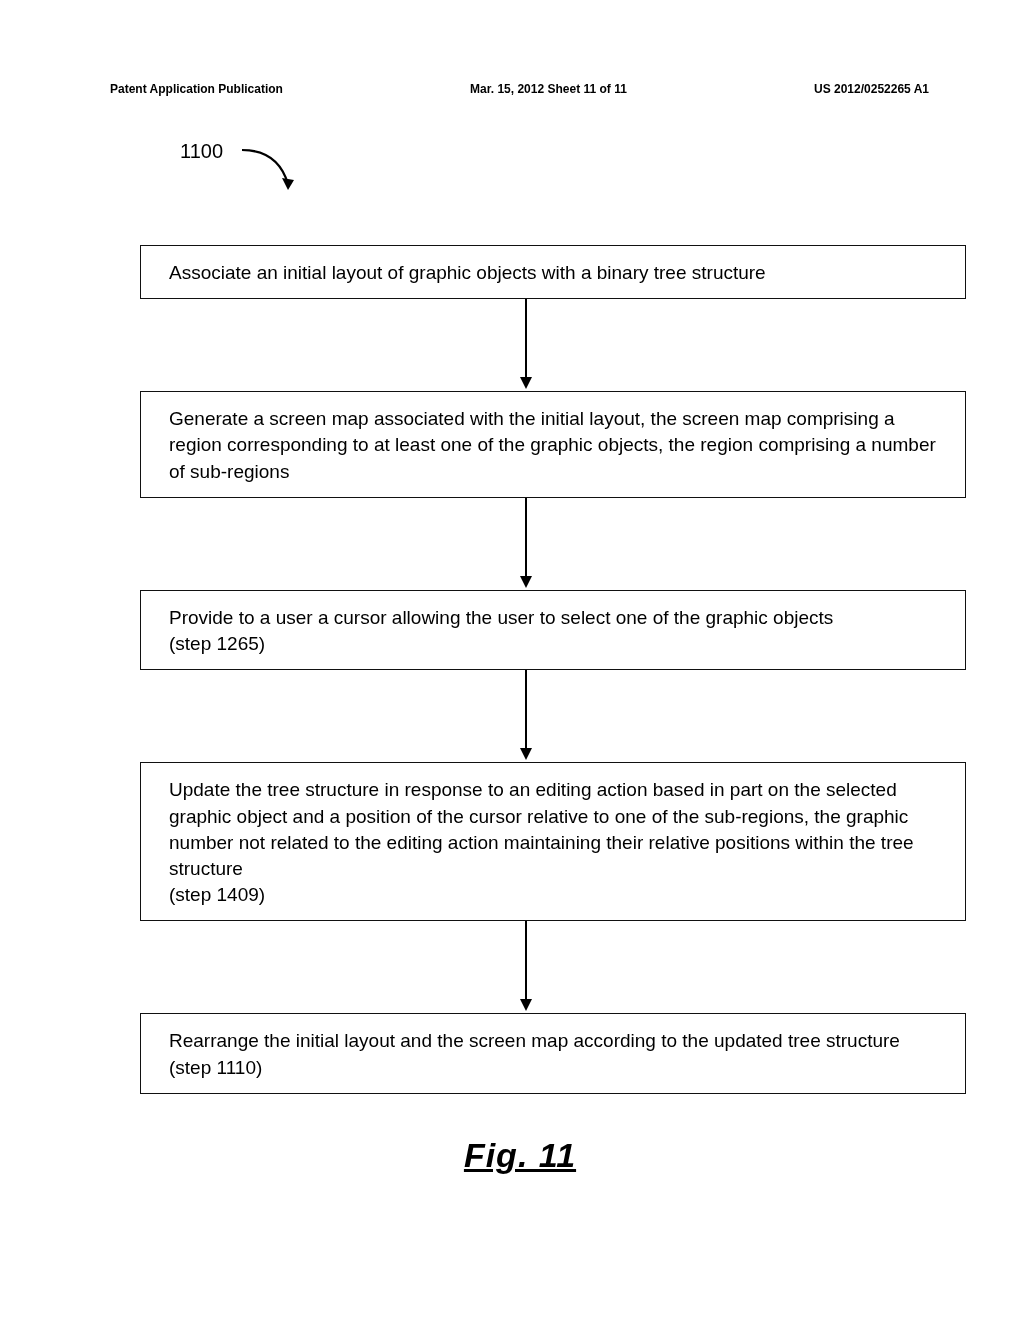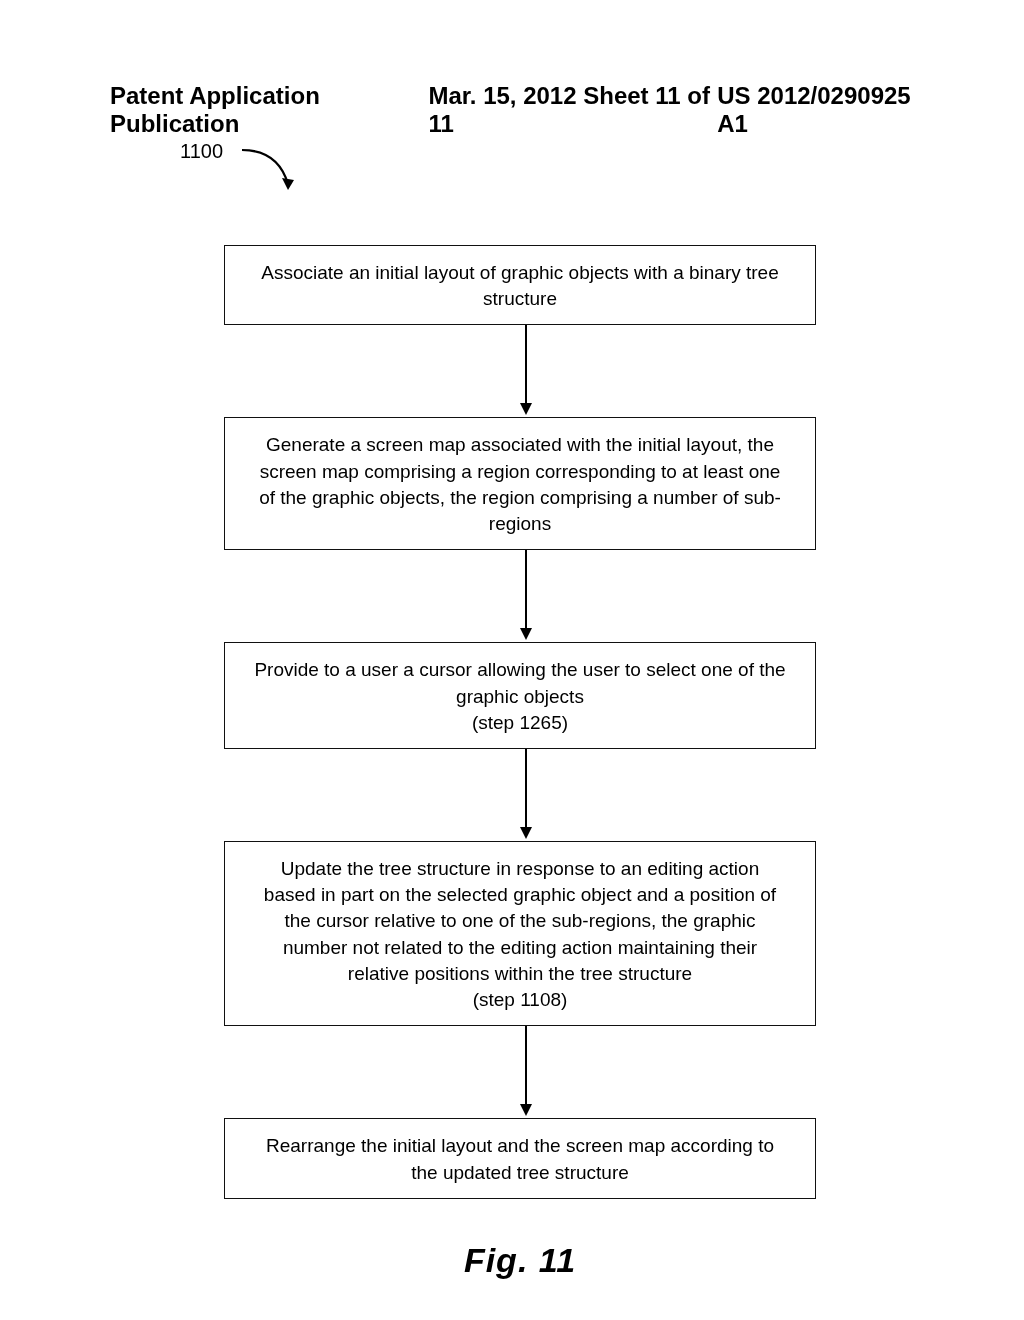--- a/index.html
+++ b/index.html
@@ -12,21 +12,21 @@
     color: #000;
     position: relative;
   }
   .page-header {
     position: absolute;
     top: 82px;
     left: 110px;
     right: 95px;
     display: flex;
     justify-content: space-between;
-    font-size: 24px;
+    font-size: 12px;
     font-weight: bold;
   }
   .page-header .left { }
   .page-header .center { }
   .page-header .right { }
 
   .diagram-wrap {
     position: absolute;
     top: 130px;
     left: 140px;
@@ -49,23 +49,23 @@
 
   .flow {
     position: absolute;
     top: 115px;
     left: 0;
     width: 760px;
   }
 
   .fbox {
     border: 1px solid #111;
-    width: 592px;
+    width: 826px;
     margin: 0 auto;
-    text-align: center;
+    text-align: left;
     font-size: 19px;
     line-height: 1.38;
     padding: 14px 28px 12px 28px;
     box-sizing: border-box;
   }
   .fbox .step {
     display: block;
   }
 
   .vconn {
@@ -79,29 +79,30 @@
   }
 
   .fig-caption {
     text-align: center;
     font-family: "Arial Black", Arial, sans-serif;
     font-style: italic;
     font-weight: 900;
     font-size: 34px;
     letter-spacing: 1px;
     margin-top: 42px;
+    text-decoration: underline;
   }
 </style>
 </head>
 <body>
 
 <div class="page-header">
   <span class="left">Patent Application Publication</span>
   <span class="center">Mar. 15, 2012  Sheet 11 of 11</span>
-  <span class="right">US 2012/0290925 A1</span>
+  <span class="right">US 2012/0252265 A1</span>
 </div>
 
 <div class="diagram-wrap">
 
   <div class="ref-label">1100</div>
   <div class="ref-arrow">
     <svg width="60" height="55" viewBox="0 0 60 55">
       <path d="M2 8 C 20 8, 40 15, 48 42" stroke="#000" stroke-width="2.2" fill="none"></path>
       <path d="M48 48 L42 36 L54 38 Z" fill="#000"></path>
     </svg>
@@ -138,30 +139,31 @@
 
     <div class="vconn">
       <svg width="14" height="92">
           <line x1="7" y1="0" x2="7" y2="82" stroke="#000" stroke-width="2"></line>
           <path d="M7 90 L1 78 L13 78 Z" fill="#000"></path>
         </svg>
     </div>
 
     <div class="fbox">
       <span>Update the tree structure in response to an editing action based in part on the selected graphic object and a position of the cursor relative to one of the sub-regions, the graphic number not related to the editing action maintaining their relative positions within the tree structure</span>
-      <span class="step">(step 1108)</span>
+      <span class="step">(step 1409)</span>
     </div>
 
     <div class="vconn">
       <svg width="14" height="92">
           <line x1="7" y1="0" x2="7" y2="82" stroke="#000" stroke-width="2"></line>
           <path d="M7 90 L1 78 L13 78 Z" fill="#000"></path>
         </svg>
     </div>
 
     <div class="fbox">
       <span>Rearrange the initial layout and the screen map according to the updated tree structure</span>
+      <span class="step">(step 1110)</span>
     </div>
 
     <div class="fig-caption">Fig. 11</div>
 
   </div>
 </div>
 
 </body></html>

